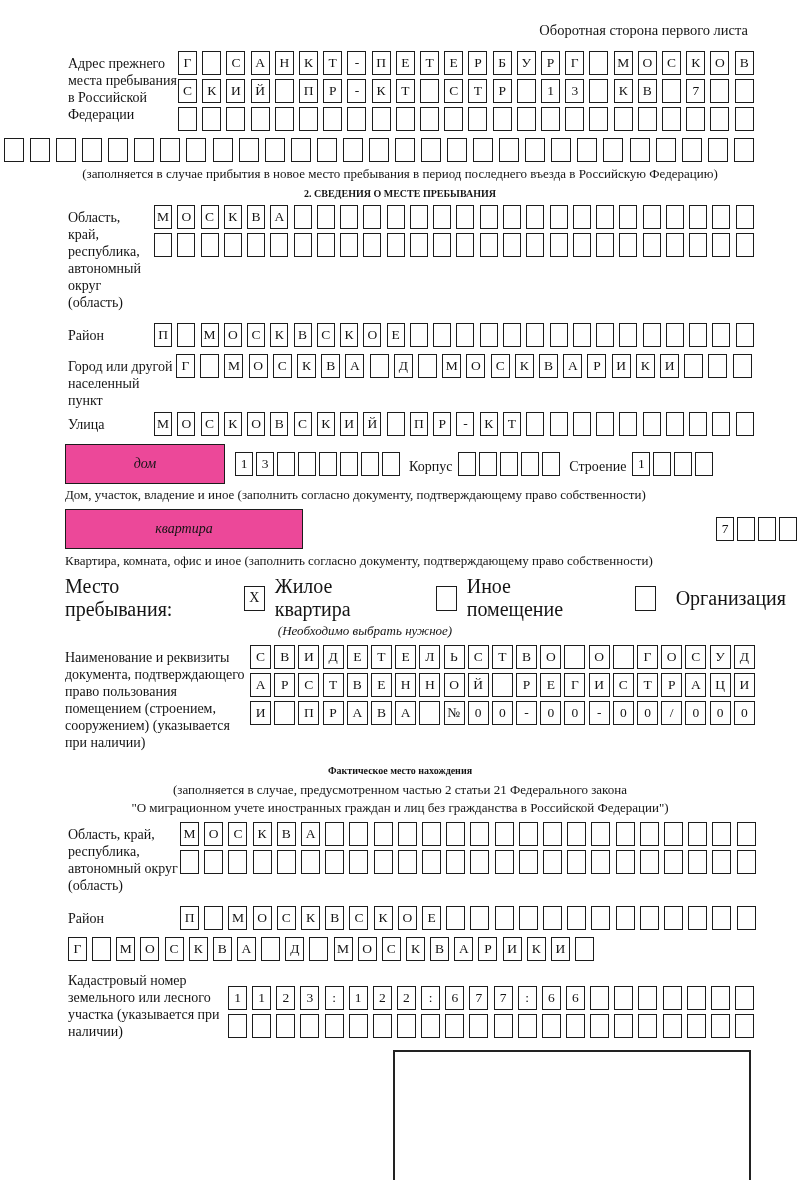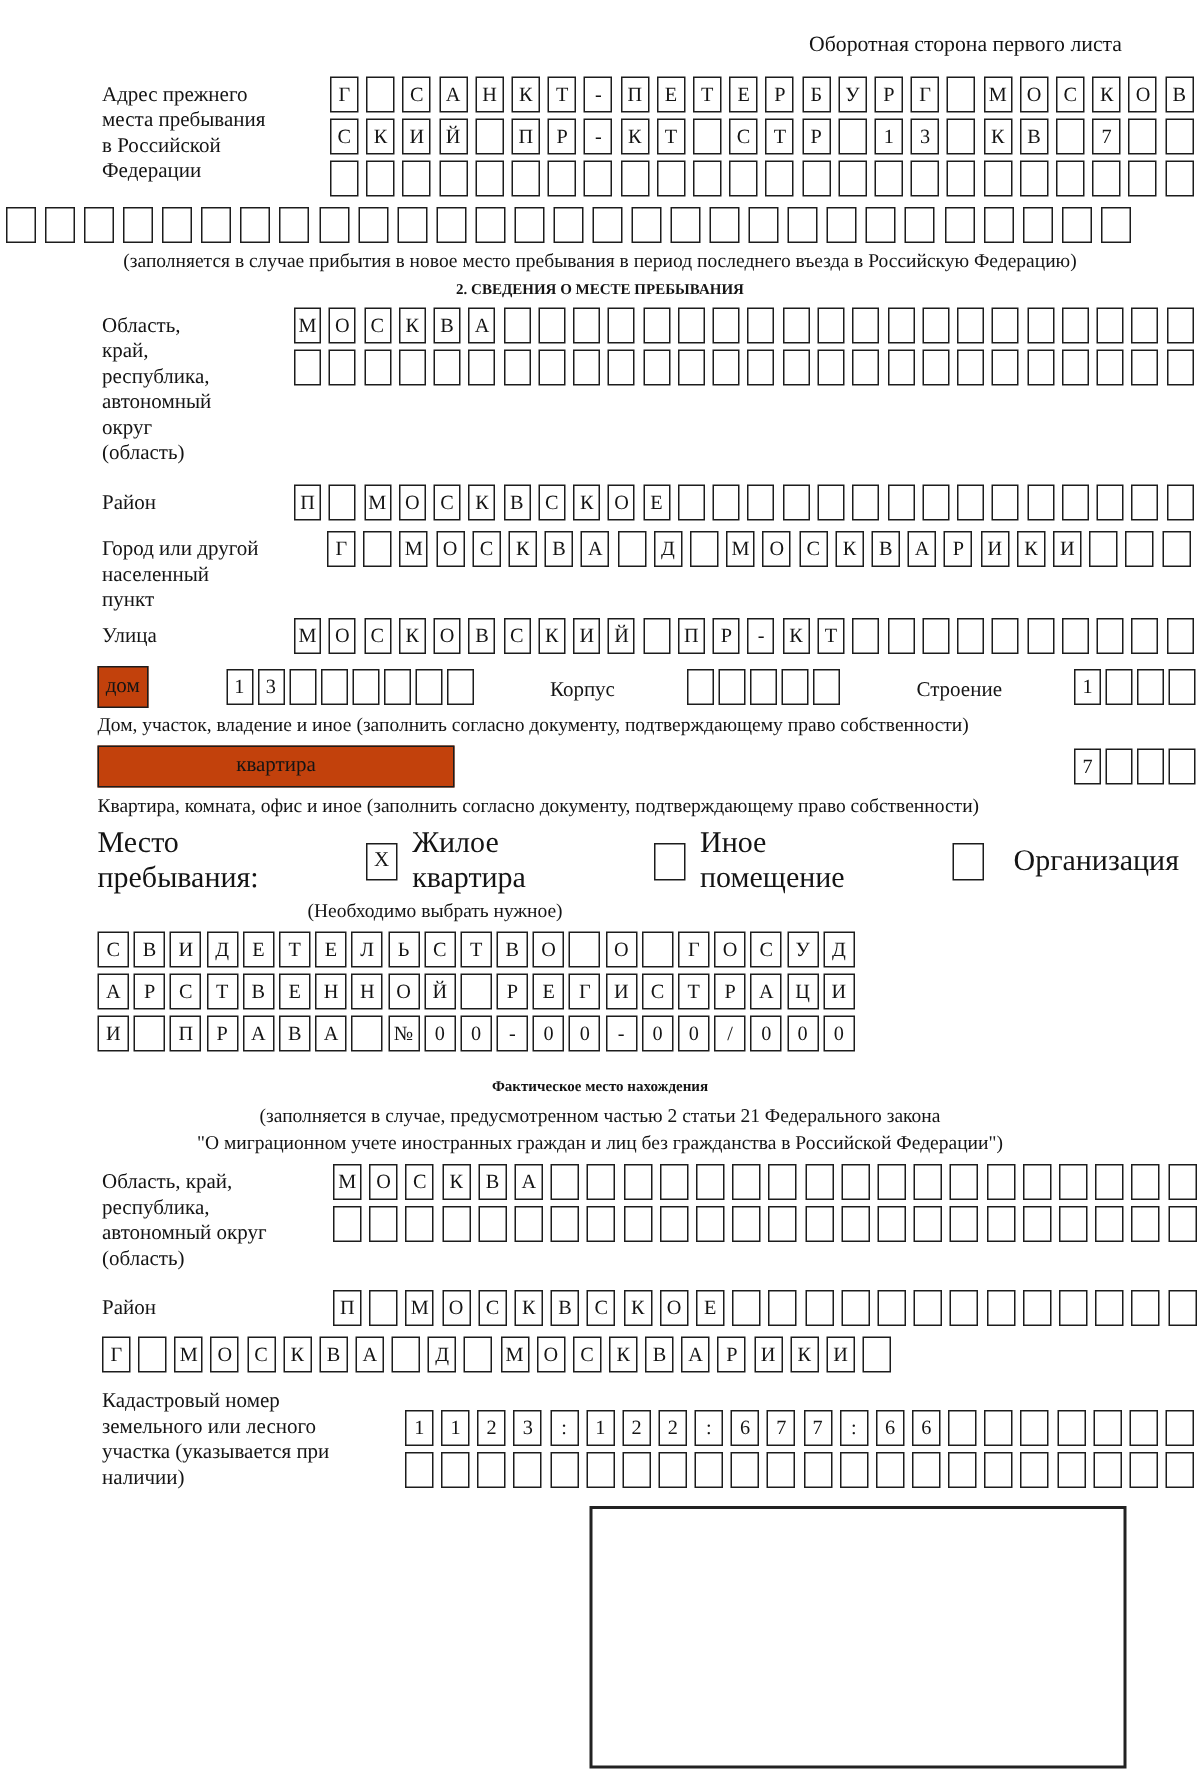--- a/index.html
+++ b/index.html
@@ -4,40 +4,40 @@
 <style>
   * { margin:0; padding:0; box-sizing:border-box; }
   html,body { background:#ffffff; }
   body {
     width:800px; height:1180px; overflow:hidden;
     font-family:"Liberation Serif","DejaVu Serif",serif;
     color:#141414; font-size:14px;
     padding-top:22px;
   }
   .right-note { text-align:right; padding-right:52px; font-size:14.5px; margin-bottom:12px; }
-  .row { display:flex; align-items:flex-start; margin-left:68px; margin-bottom:3px;gap:42px; }
+  .row { display:flex; align-items:flex-start; margin-left:68px; margin-bottom:3px; }
   .lbl { font-size:14px; line-height:17px; padding-top:4px; }
   .w110{width:110px;} .w108{width:108px;} .w86{width:86px;} .w112{width:112px;} .w160{width:160px;} .w185{width:185px;}
   .cellcol { display:flex; flex-direction:column; }
   .cellrow { display:flex; justify-content:space-between; margin-bottom:4px; }
   .g24 { width:576px; } .g24 .cell { width:19px; }
   .g26 { width:600px; } .g26 .cell { width:18px; }
   .g29 { width:750px; } .g29 .cell { width:20px; }
   .g21 { width:505px; } .g21 .cell { width:21px; }
   .g22 { width:526px; } .g22 .cell { width:19px; }
   .cell {
     border:1.6px solid #1c1c1c; height:24px; flex:0 0 auto;
     display:flex; align-items:center; justify-content:center;
     font-size:13.5px; background:#fff;
   }
   .fullrow { margin-left:4px; margin-top:1px; }
   .caption { font-size:13px; line-height:16px; }
   .cap-center { text-align:center; margin:2px 10px 6px 10px; }
   .sec-title { text-align:center; font-weight:bold; font-size:10px; margin:4px 0 6px 0; }
-  .widebox { border:1.6px solid #1c1c1c; height:28px; display:flex; align-items:center; justify-content:center; font-size:14px; background:#c2410c; }
+  .widebox { border:1.6px solid #1c1c1c; height:40px; display:flex; align-items:center; justify-content:center; font-size:14px; background:#ec4899;font-style:italic; }
   .inline-cells { display:flex; }
   .inline-cells .cell { width:18px; margin-right:3px; }
   .mini-lbl { font-size:14px; padding:5px 6px 0 6px; white-space:nowrap; }
   .ckbox { border:1.6px solid #1c1c1c; width:21px; height:25px; display:inline-flex; align-items:center; justify-content:center; font-size:14px; margin:0 10px; background:#fff; }
   .stay-row { display:flex; align-items:center; margin-left:65px; margin-top:6px; }
   .stay-opt-label { font-size:20px; margin-right:14px; }
   .stamp-box { width:358px; height:175px; border:2px solid #222; margin-left:393px; margin-top:8px; background:#fff; }
   .note-left { margin-left:65px; }
 </style>
 </head>
@@ -362,23 +362,24 @@
 
 <div class="stay-row">
   <span class="stay-opt-label">Место пребывания:</span>
   <span class="ckbox" style="margin-left:0;">X</span>
   <span class="stay-opt-label">Жилое квартира</span>
   <span class="ckbox"></span>
   <span class="stay-opt-label">Иное помещение</span>
   <span class="ckbox"></span>
   <span class="stay-opt-label" style="margin-left:10px;">Организация</span>
 </div>
-<div class="caption" style="margin-left:205px; width:320px; margin-top:2px;">(Необходимо выбрать нужное)</div>
+<div class="caption" style="margin-left:205px; width:320px; text-align:center; margin-top:2px;font-style:italic;">(Необходимо выбрать нужное)</div>
 
 <div class="row" style="margin-left:65px; margin-top:6px;">
+  <div class="lbl w185">Наименование и реквизиты документа, подтверждающего право пользования помещением (строением, сооружением) (указывается при наличии)</div>
   <div class="cellcol">
     <div class="cellrow g21">
         <span class="cell">С</span>
         <span class="cell">В</span>
         <span class="cell">И</span>
         <span class="cell">Д</span>
         <span class="cell">Е</span>
         <span class="cell">Т</span>
         <span class="cell">Е</span>
         <span class="cell">Л</span>

